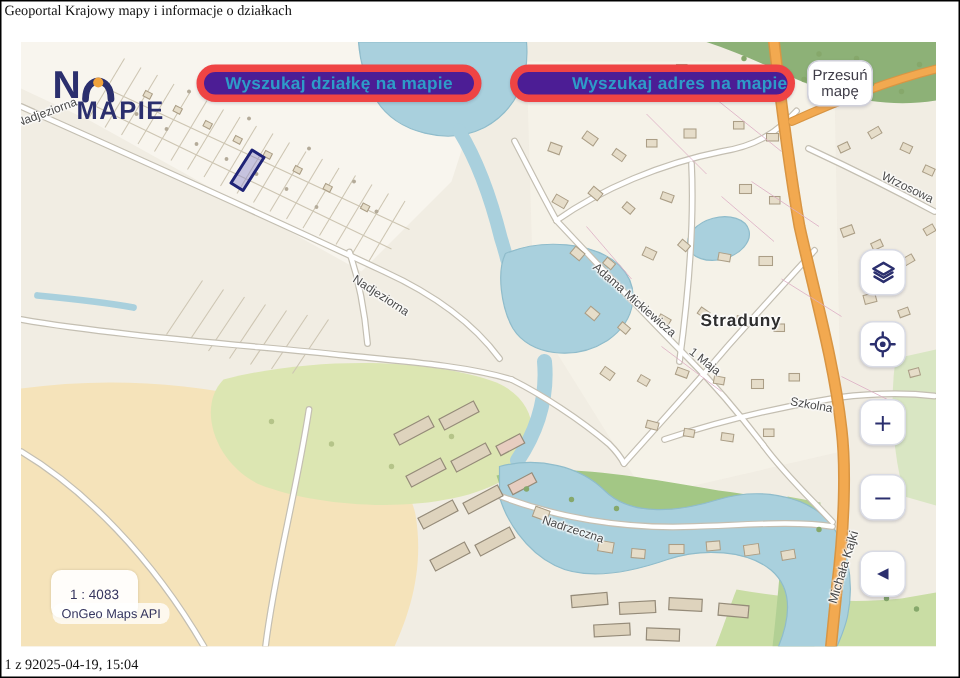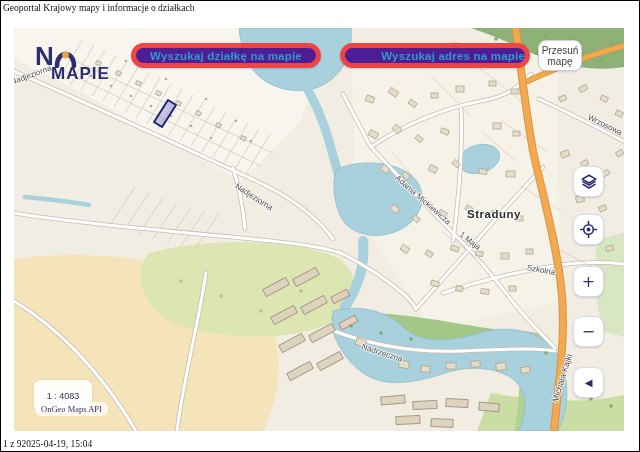--- a/index.html
+++ b/index.html
@@ -35,21 +35,21 @@
   .ctl { position:absolute; left:559px; width:31px; height:31px; background:#fff; border:1px solid #d9dbe4;
     border-radius:9px; box-shadow:0 1px 2px rgba(40,40,80,.18); display:flex; align-items:center; justify-content:center;
     color:#2b2f6e; cursor:pointer; font-family:"DejaVu Sans", sans-serif; padding:0; }
   .ctl .glyph { font-size:16px; line-height:1; }
   .ctl .glyph.small { font-size:10px; }
 
   .scale-pill { position:absolute; left:20px; top:352px; width:58px; height:32px; background:rgba(255,255,255,.92);
     border-radius:7px; display:flex; align-items:center; justify-content:center; font-size:9px; color:#35355e;
     box-shadow:0 0 2px rgba(0,0,0,.15); }
   .attribution { position:absolute; left:21px; top:374px; padding:2px 6px; background:rgba(255,255,255,.75);
-    border-radius:6px; font-size:8.5px; color:#35355e;font-family:Liberation Serif, serif; }
+    border-radius:6px; font-size:8.5px; color:#35355e; }
 </style>
 </head>
 <body>
 
 <div class="page">
 
   <div class="print-header">
     <span>Geoportal Krajowy mapy i informacje o działkach</span>
   </div>
 

